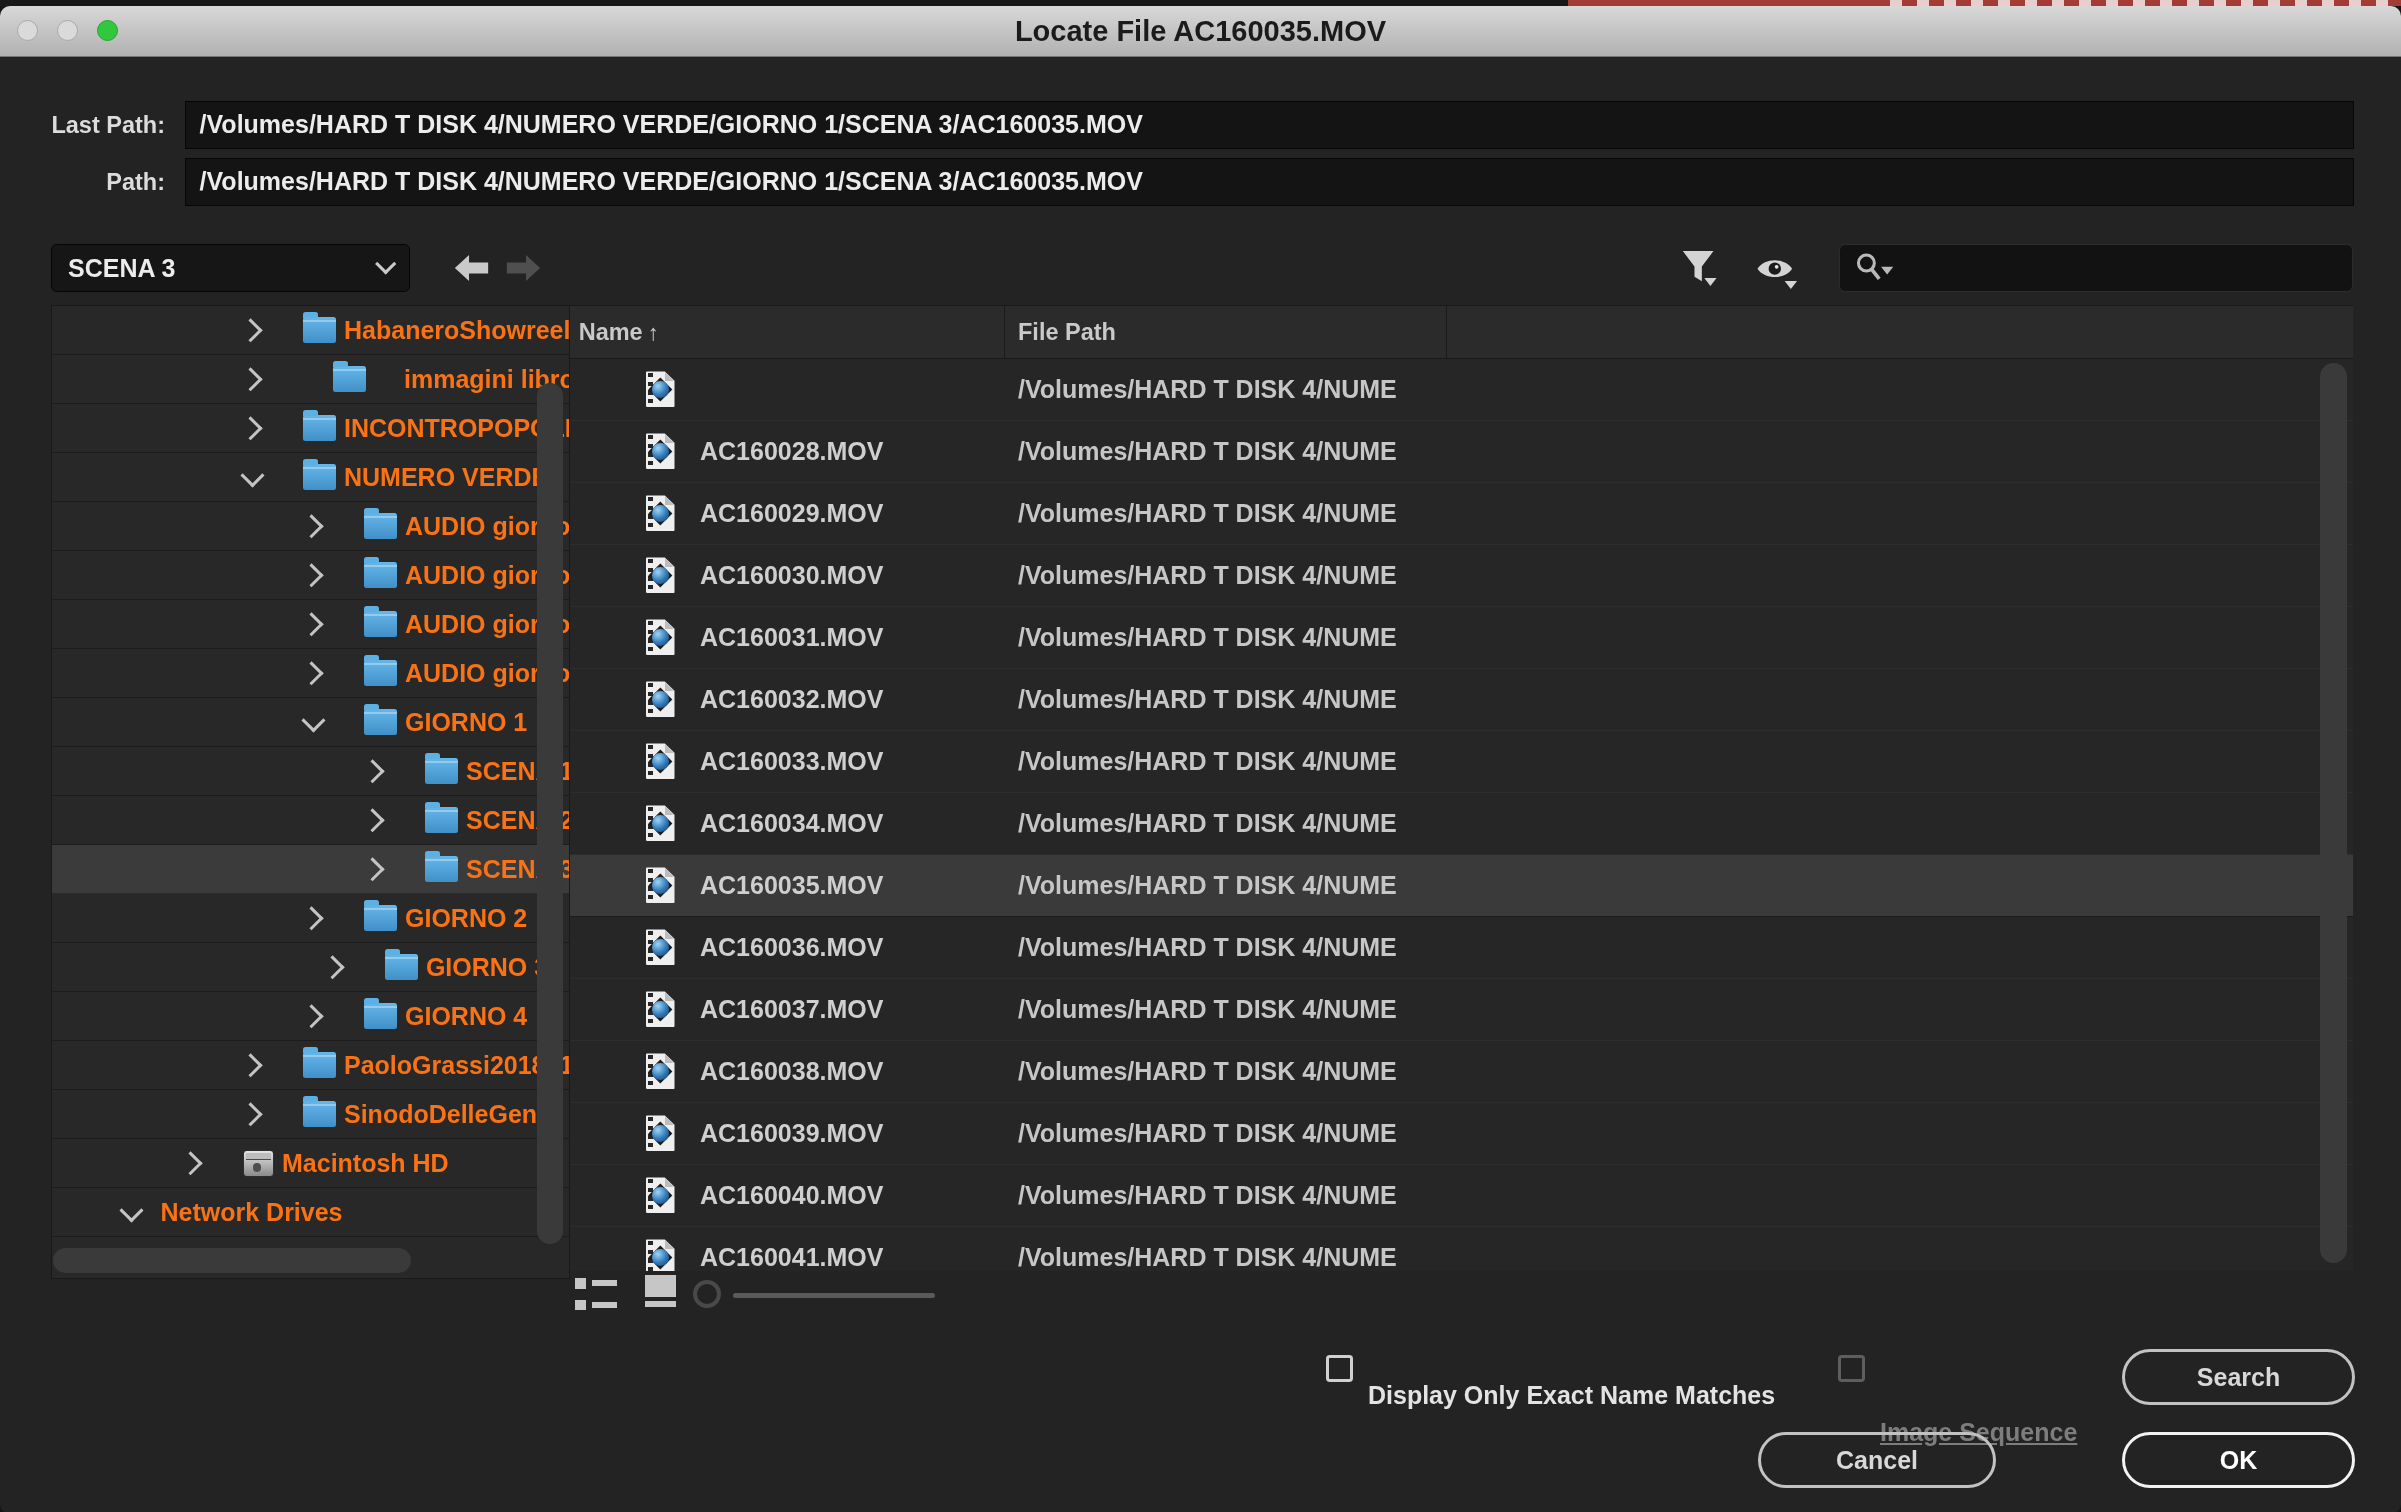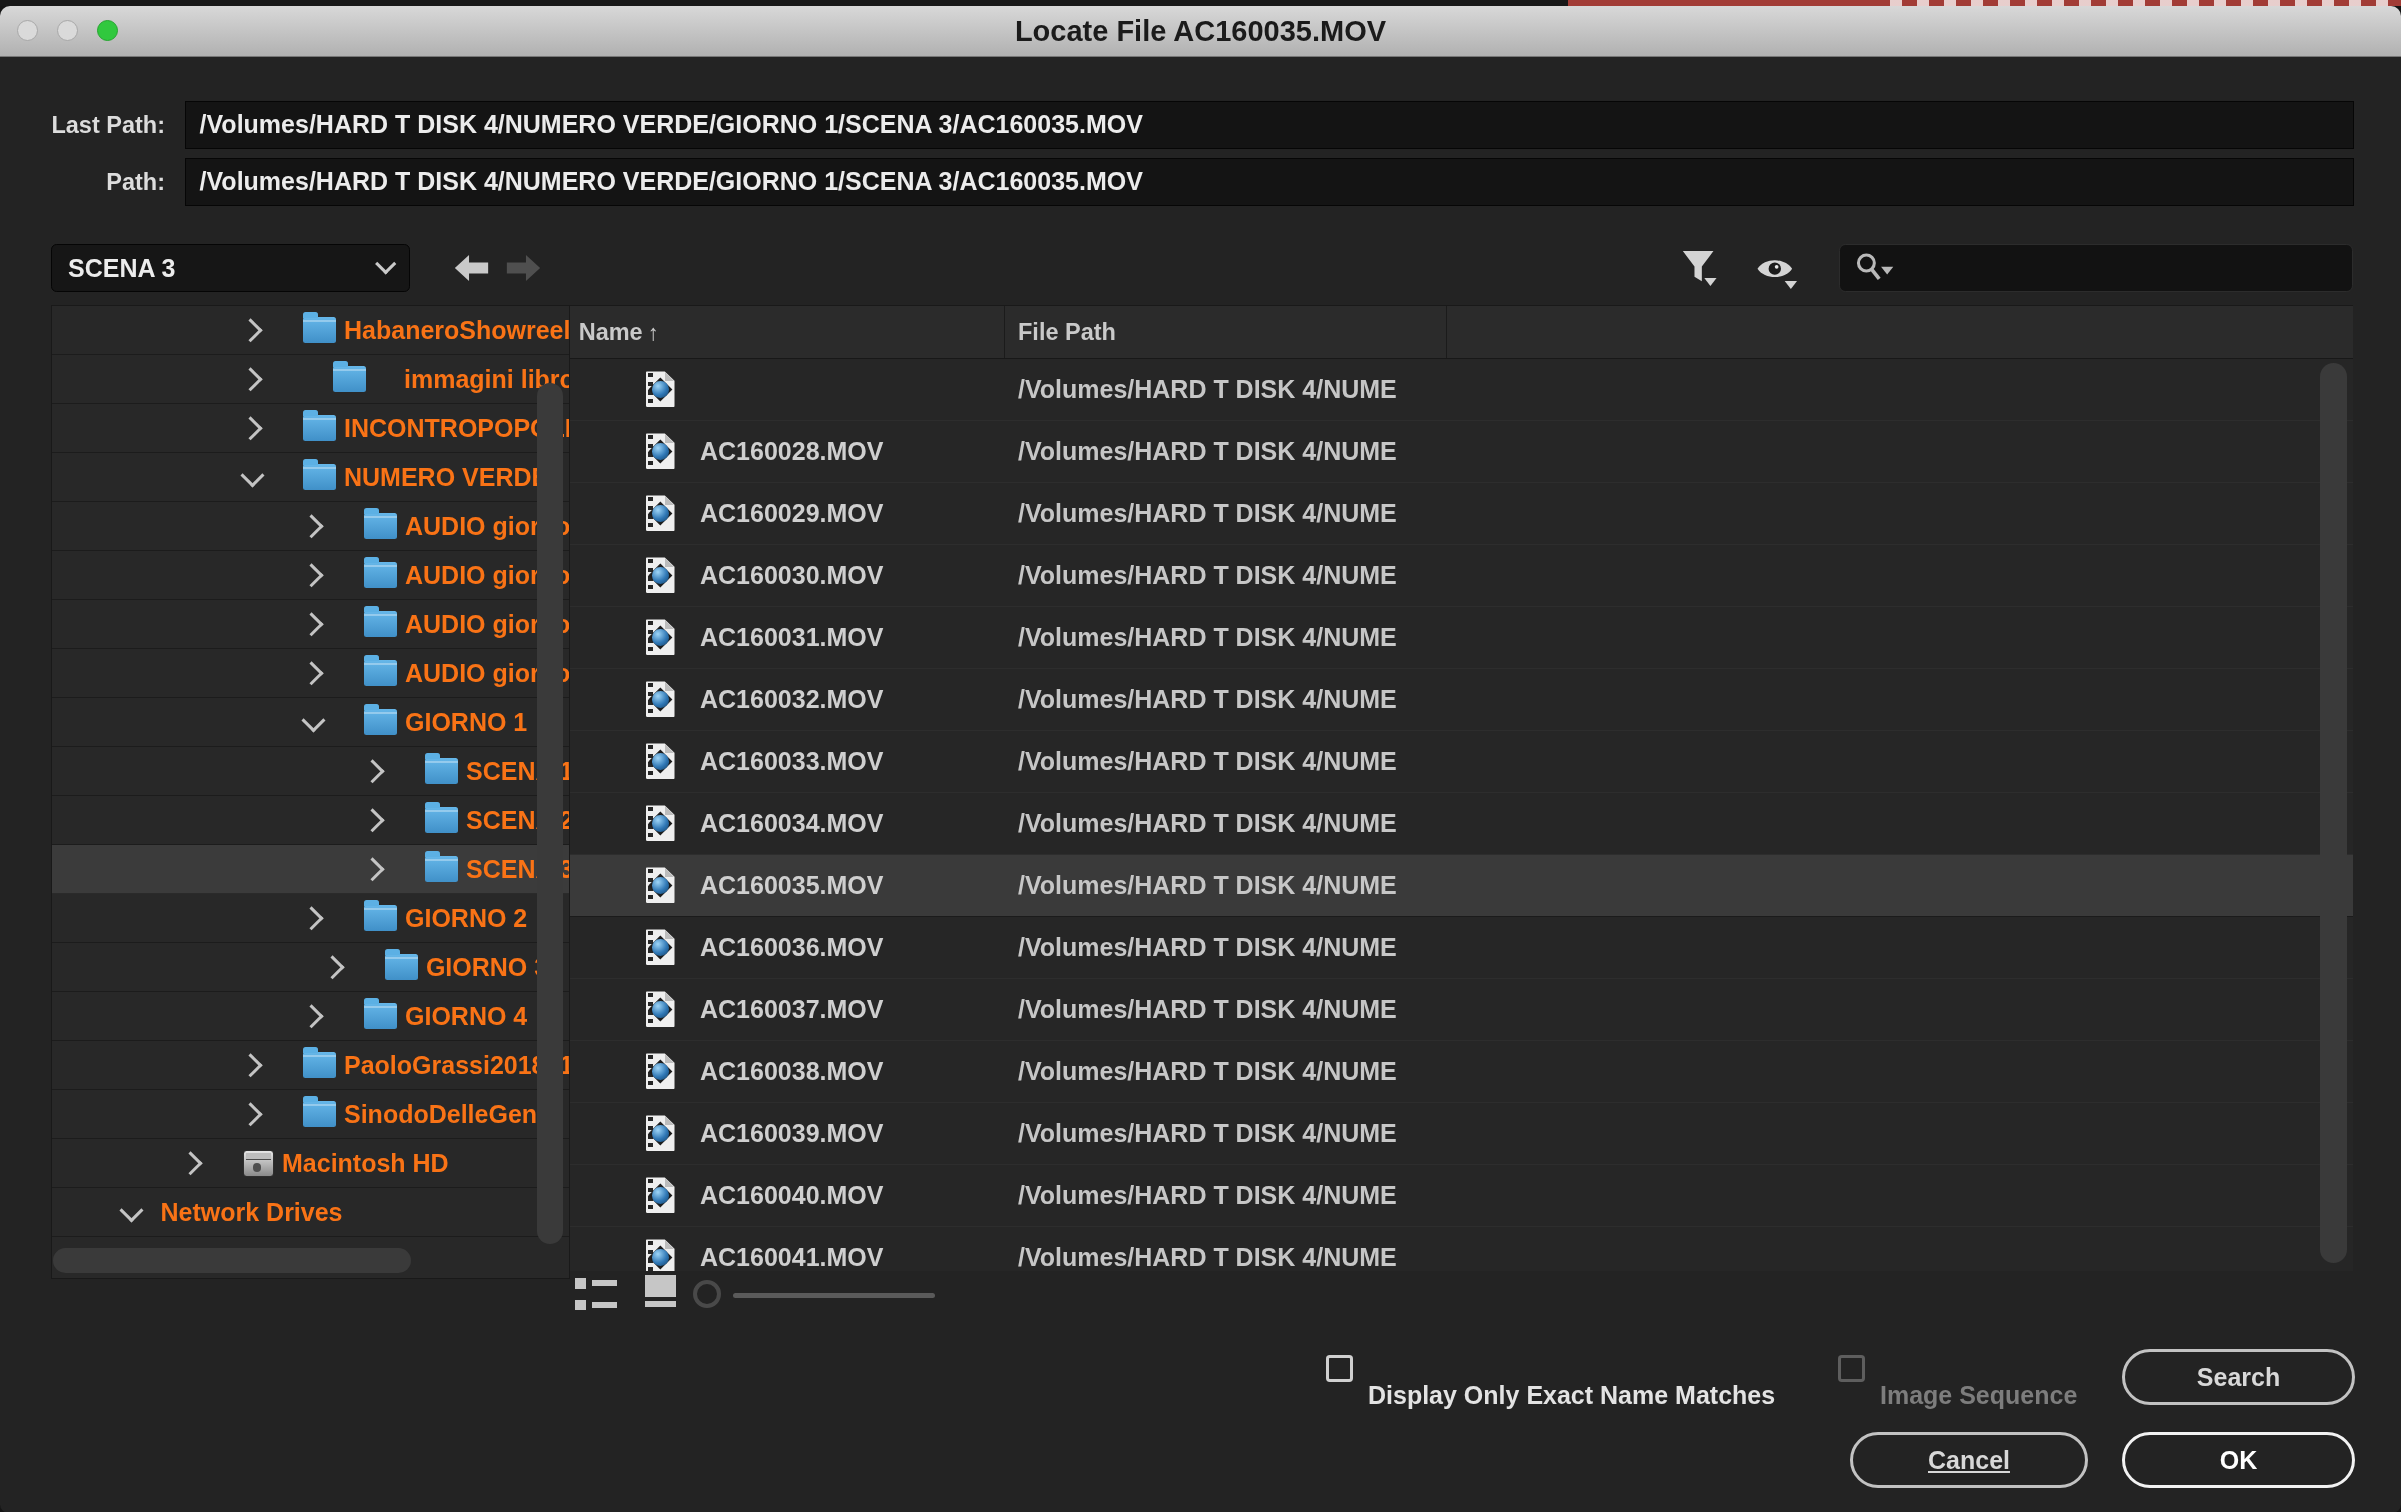--- a/index.html
+++ b/index.html
@@ -380,20 +380,20 @@
   <div class="view-thumb-btn">
     <div class="vt-sq"></div>
     <div class="vt-bar"></div>
   </div>
   <div class="zoom-ring"></div>
   <div class="zoom-track"></div>
 
   <div class="cb-box" style="left:1326px;top:1355px;"></div>
   <div class="cb-label" style="left:1368px;top:1355px;">Display Only Exact Name Matches</div>
   <div class="cb-box disabled" style="left:1838px;top:1355px;"></div>
-  <div class="cb-label disabled" style="left:1880px;top:1355px;">Image Sequence</div>
+  <div class="cb-label disabled" style="left:1880px;top:1392px;text-decoration:underline;">Image Sequence</div>
 
   <button class="btn" style="left:2122px;top:1349px;width:233px;">Search</button>
-  <button class="btn" style="left:1850px;top:1432px;width:238px;text-decoration:underline;">Cancel</button>
+  <button class="btn" style="left:1758px;top:1432px;width:238px;">Cancel</button>
   <button class="btn primary" style="left:2122px;top:1432px;width:233px;">OK</button>
 
 </div>
 
 
 </body></html>

